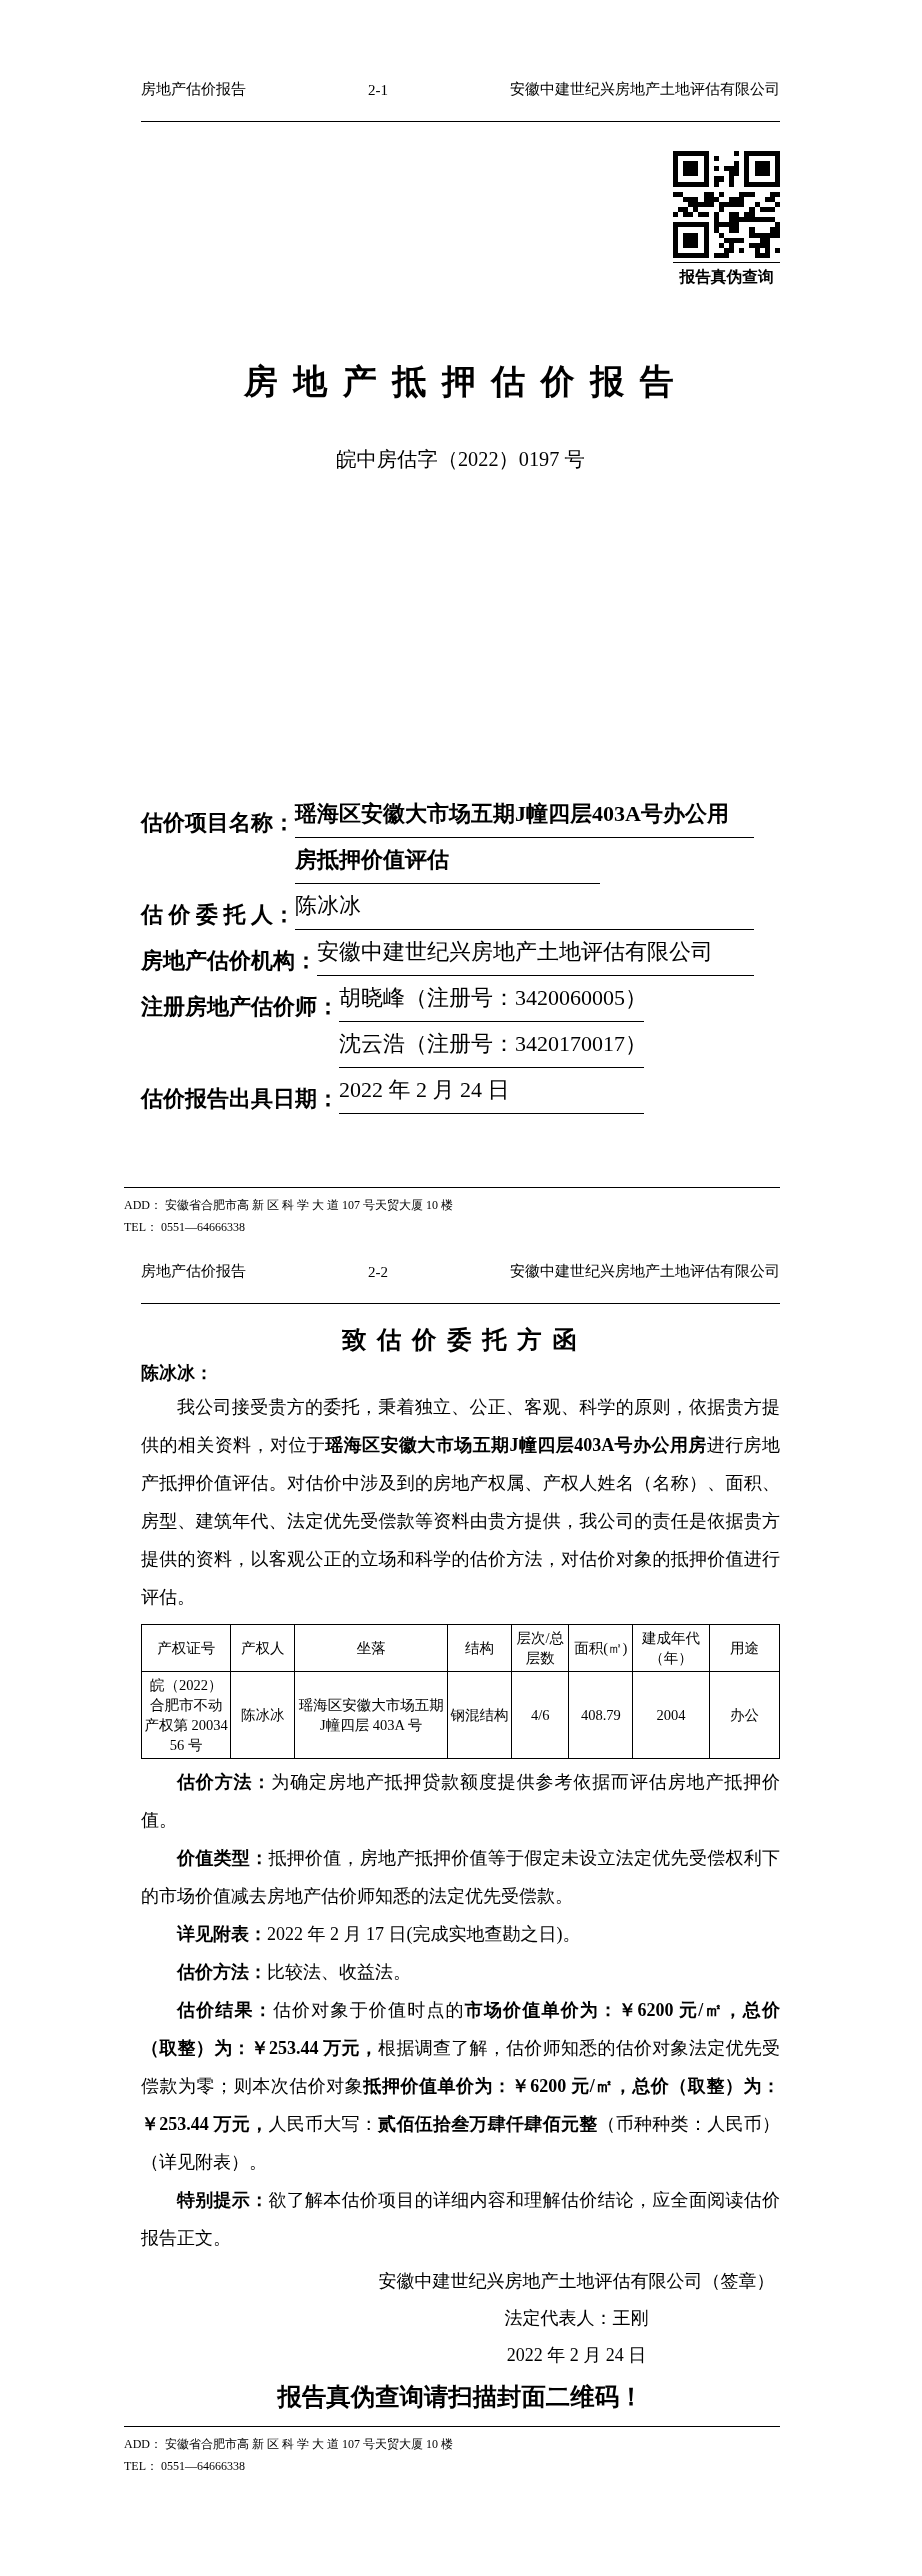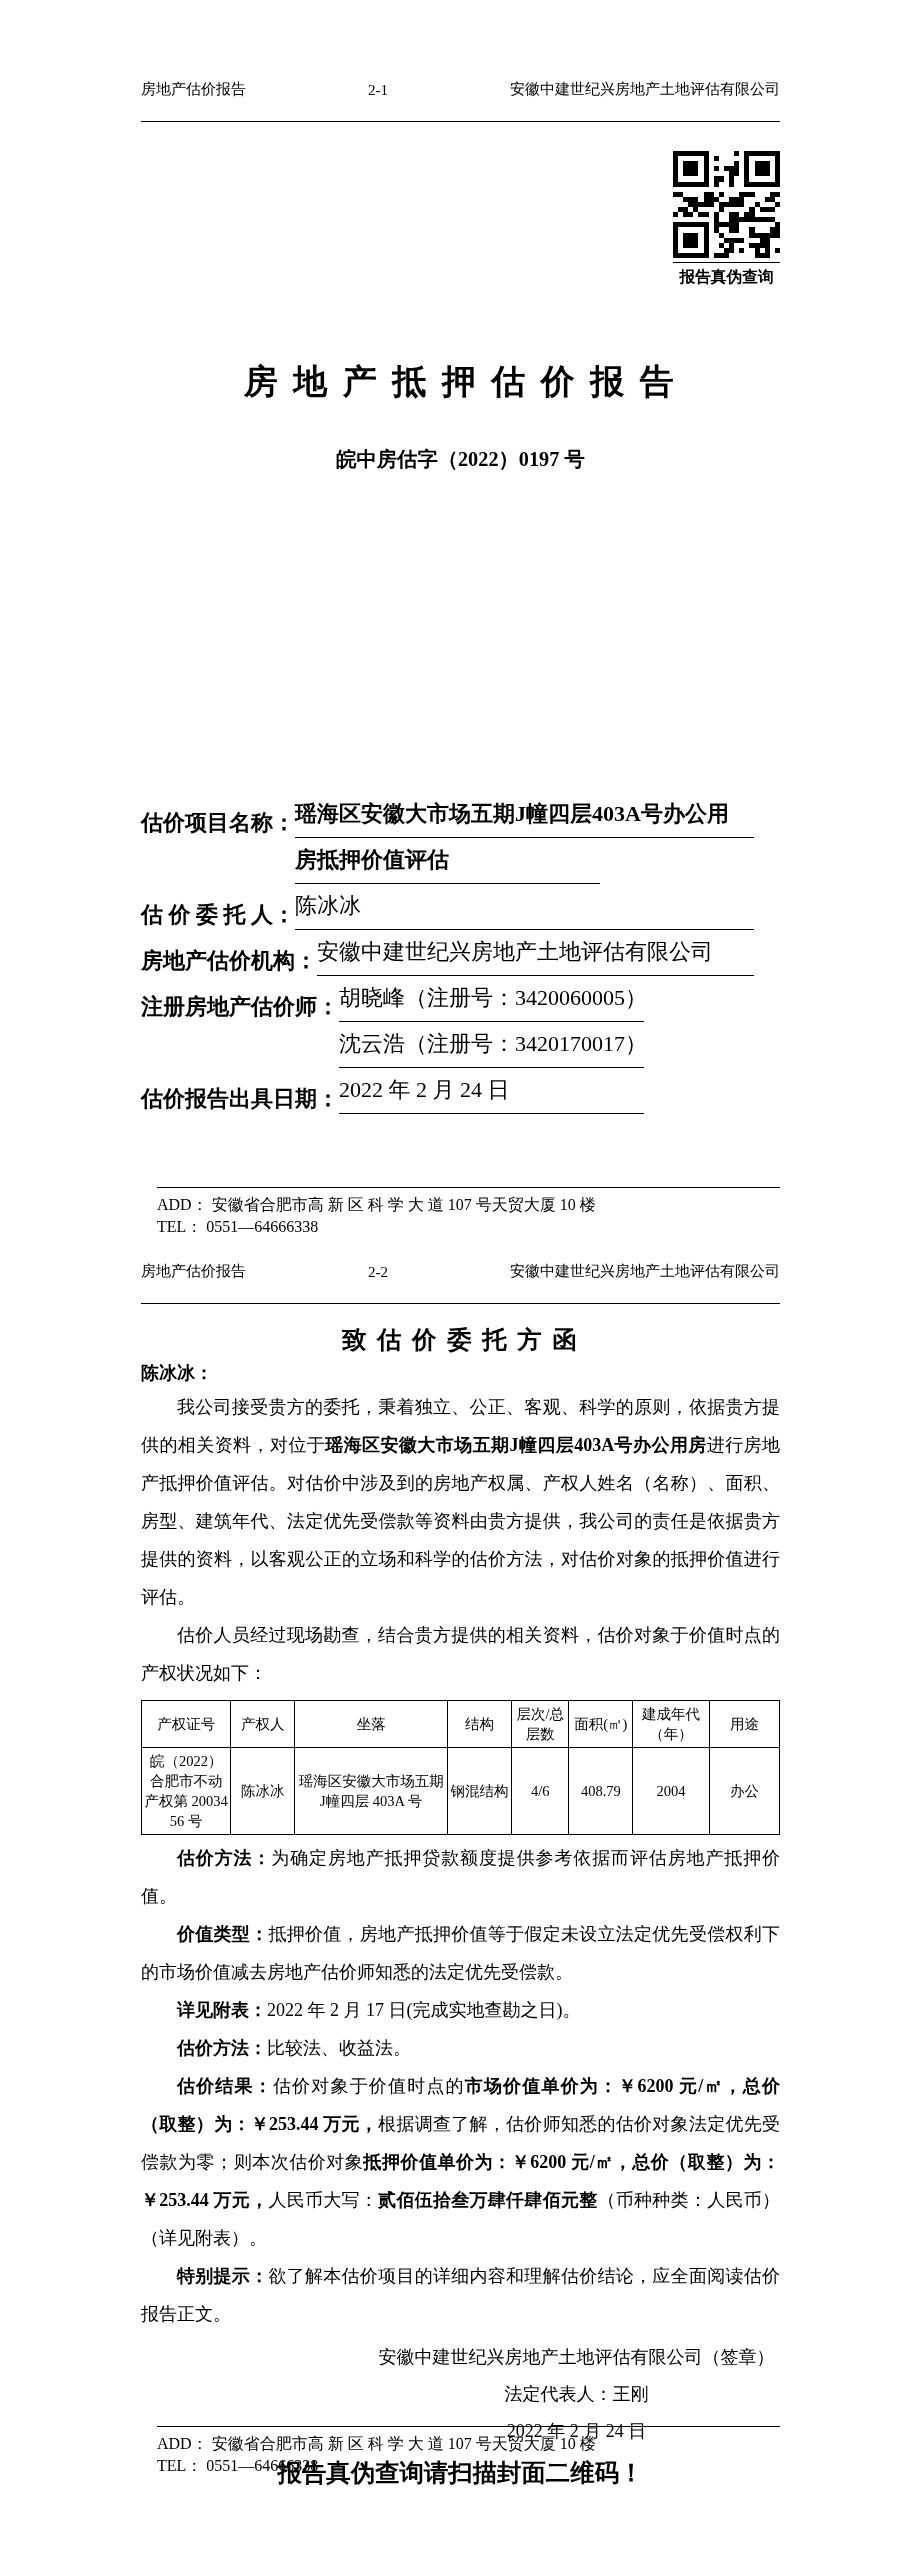--- a/index.html
+++ b/index.html
@@ -20,35 +20,35 @@
   .pg-header .hc { flex:1; text-align:center; }
 
   .qr-wrap { width:107px; margin:29px 0 0 auto; }
   .qr-box { width:107px; height:107px; display:block; }
   .qr-caption {
     border-top:1.7px solid #000; margin-top:3.5px; padding-top:4.6px;
     text-align:center; font-weight:bold; font-size:15.7px; white-space:nowrap;
   }
 
   .doc-title { margin-top:71px; text-align:center; font-size:34px; font-weight:bold; letter-spacing:3.5px; white-space:nowrap; }
-  .doc-number { margin-top:40px; text-align:center; font-size:20.3px; font-weight:bold; }
+  .doc-number { margin-top:40px; text-align:center; font-size:20.3px; font-weight:normal; }
 
   .cover-form { margin-top:319px; font-size:22px; }
   .f-row { display:flex; align-items:flex-end; height:46px; }
   .f-label { font-weight:bold; white-space:pre; }
   .ghost { visibility:hidden; }
   .f-value { text-align:left; border-bottom:1.7px solid #000; padding-bottom:8px; white-space:nowrap; }
   .f-value.full { flex:1; margin-right:25.6px; }
   .f-value.mid { width:305px; }
   .f-value.proj { font-weight:bold; }
 
   .pg-footer {
-    position:absolute; left:157px; right:142px;
+    position:absolute; left:124px; right:142px;
     border-top:1.2px solid #000; padding-top:5.8px;
-    font-size:16px; line-height:22px;
+    font-size:12px; line-height:22px;
   }
   .page-1 .pg-footer { bottom:17.4px; }
   .page-2 .pg-footer { bottom:99px; }
 
   .letter-title { margin-top:20px; text-align:center; font-size:24.4px; font-weight:bold; letter-spacing:2.3px; }
   .salutation { margin-top:2px; font-size:18px; font-weight:bold; line-height:30px; }
   .para { font-size:18px; line-height:38px; text-indent:36px; text-align:justify; }
   .lead { font-weight:bold; }
   .bold { font-weight:bold; }
   .bold-u { font-weight:bold; }
@@ -254,21 +254,20 @@
     <span>安徽中建世纪兴房地产土地评估有限公司</span>
   </div>
 
   <div class="letter-title">致 估 价 委 托 方 函</div>
   <div class="salutation">陈冰冰：</div>
 
   <p class="para">
     <span>我公司接受贵方的委托，秉着独立、公正、客观、科学的原则，依据贵方提供的相关资料，对位于</span><span class="bold-u">瑶海区安徽大市场五期J幢四层403A号办公用房</span><span>进行房地产抵押价值评估。对估价中涉及到的房地产权属、产权人姓名（名称）、面积、房型、建筑年代、法定优先受偿款等资料由贵方提供，我公司的责任是依据贵方提供的资料，以客观公正的立场和科学的估价方法，对估价对象的抵押价值进行评估。</span>
   </p>
 
-  <p class="para">估价人员经过现场勘查，结合贵方提供的相关资料，估价对象于价值时点的产权状况如下：</p>
 
   <table class="prop-table">
     <colgroup>
       <col style="width:14%">
         <col style="width:10%">
         <col style="width:24%">
         <col style="width:10%">
       <col style="width:9%">
         <col style="width:10%">
         <col style="width:12%">

